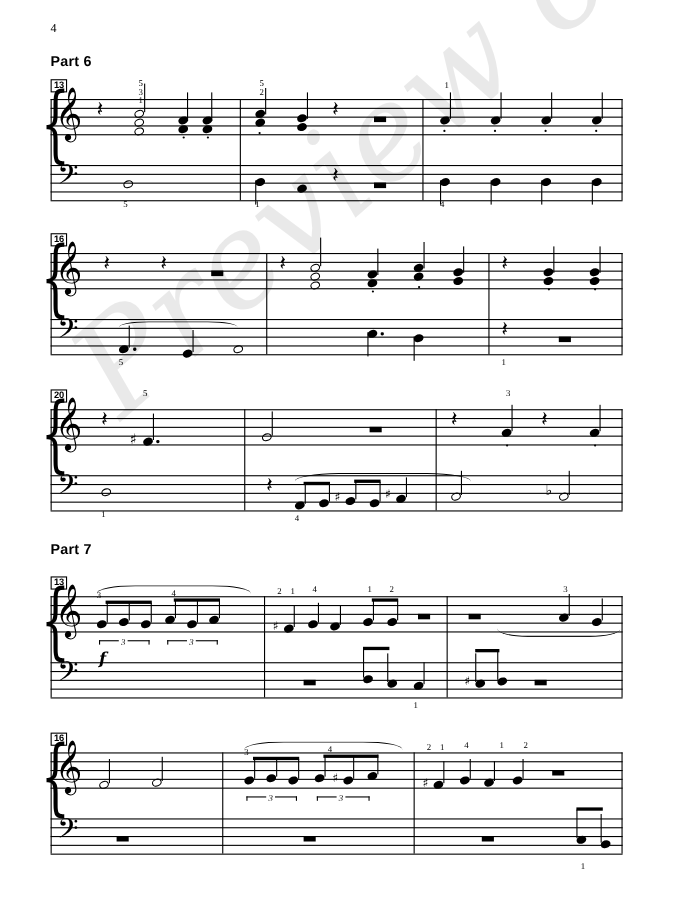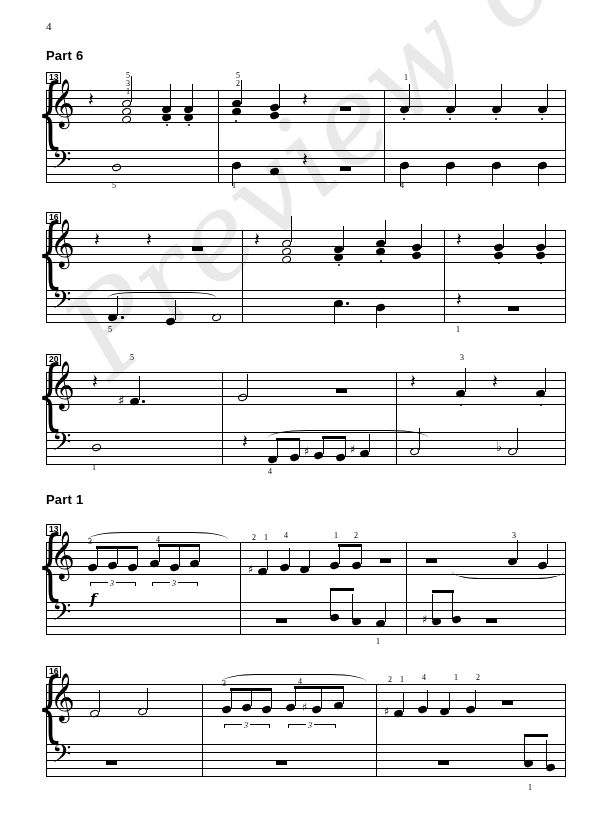--- a/index.html
+++ b/index.html
@@ -466,21 +466,21 @@
     <div class="stem" style="left:499px; top:8px; height:24px;"></div>
     <div class="staccato" style="left:494px; top:44px;"></div>
 
     <div class="nh open" style="left:364px; top:88px;"></div>
     <div class="stem" style="left:373px; top:68px; height:22px;"></div>
     <div class="accid" style="left:450px; top:80px;">♭</div>
     <div class="nh open" style="left:462px; top:88px;"></div>
     <div class="stem" style="left:471px; top:68px; height:22px;"></div>
   </div>
 
-  <div class="section-title" style="left:46px; top:492px;">Part 1</div>
+  <div class="section-title" style="left:46px; top:492px;">Part 7</div>
 
   <div class="system" style="top:530px; height:100px;">
     <div class="measure-num" style="left:0px; top:-6px;">13</div>
     <div class="brace" style="top:10px;">{</div>
     <div class="staff" style="top:12px;">
       <div class="line"></div>
         <div class="line"></div>
         <div class="line"></div>
         <div class="line"></div>
         <div class="line"></div>

